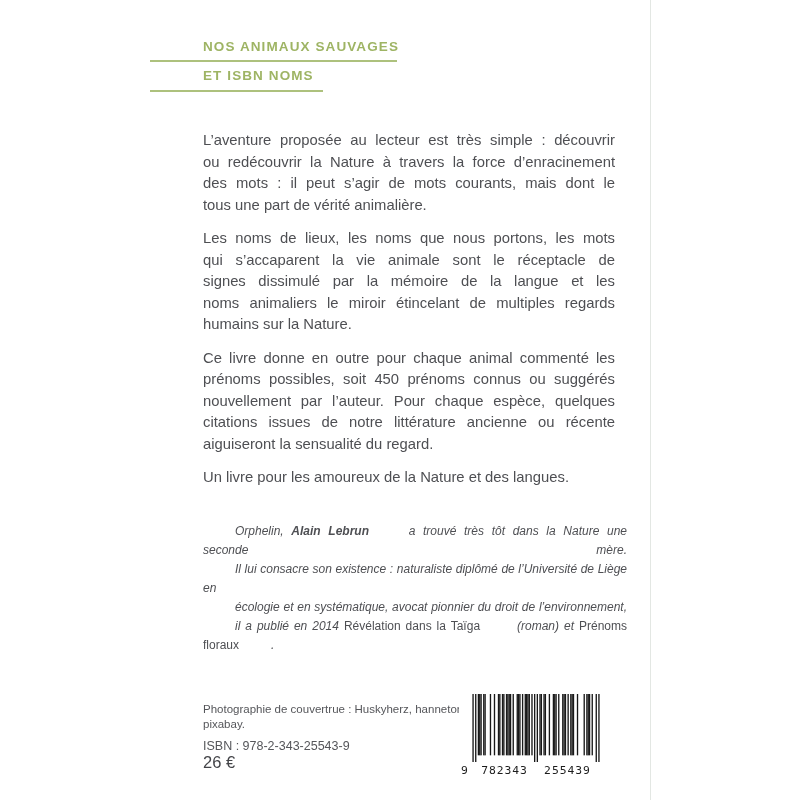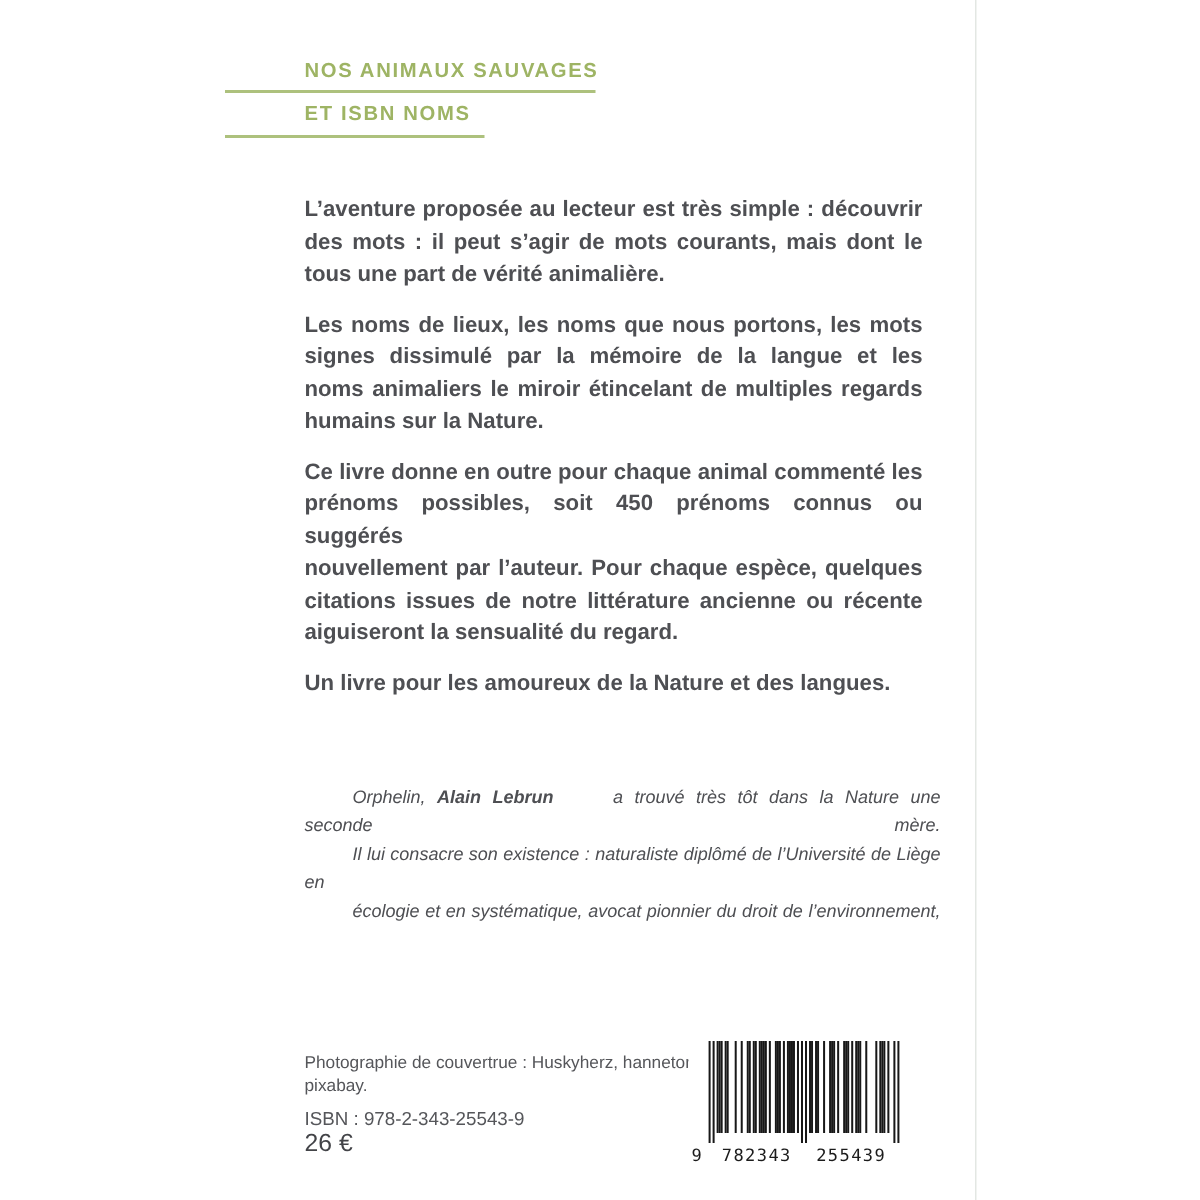--- a/index.html
+++ b/index.html
@@ -9,21 +9,21 @@
   }
   .edge-line{position:absolute;left:650px;top:0;width:1px;height:800px;background:#e3e7e3;}
   .title{position:absolute;left:203px;font-weight:bold;font-size:13.5px;
     letter-spacing:1.1px;color:#9eb464;white-space:nowrap;}
   .t1{top:39px;}
   .t2{top:68px;}
   .rule{position:absolute;height:2px;background:#adc17d;}
   .r1{left:150px;top:60px;width:247px;}
   .r2{left:150px;top:90px;width:173px;}
   .synopsis{position:absolute;left:203px;top:130px;width:412px;
-    font-size:14.8px;line-height:21.5px;color:#4e4f53;font-weight:bold;}
+    font-size:14.8px;line-height:21.5px;color:#4e4f53;}
   .para{margin:0 0 12px 0;}
   .jline{text-align:justify;text-align-last:justify;}
   .jline.lastline{text-align-last:left;}
   .bio{position:absolute;left:203px;top:522px;width:424px;
     font-size:12px;line-height:19px;color:#4e4f53;}
   .seg-italic{font-style:italic;margin-left:32px;}
   .seg-bold-italic{font-style:italic;font-weight:bold;}
   .seg-roman{font-style:normal;}
   .credit{position:absolute;left:203px;top:702px;width:276px;
     font-size:11.5px;line-height:14.5px;color:#55565a;}
@@ -39,45 +39,48 @@
   <div class="edge-line"></div>
 
   <div class="title t1">NOS ANIMAUX SAUVAGES</div>
   <div class="rule r1"></div>
   <div class="title t2">ET ISBN NOMS</div>
   <div class="rule r2"></div>
 
   <div class="synopsis" id="synopsis">
       <div class="para">
         <div class="jline">L’aventure proposée au lecteur est très simple : découvrir</div>
+        <div class="jline">ou redécouvrir la Nature à travers la force d’enracinement</div>
         <div class="jline">des mots : il peut s’agir de mots courants, mais dont le</div>
         <div class="jline lastline">tous une part de vérité animalière.</div>
       </div>
       <div class="para">
         <div class="jline">Les noms de lieux, les noms que nous portons, les mots</div>
+        <div class="jline">qui s’accaparent la vie animale sont le réceptacle de</div>
         <div class="jline">signes dissimulé par la mémoire de la langue et les</div>
         <div class="jline">noms animaliers le miroir étincelant de multiples regards</div>
         <div class="jline lastline">humains sur la Nature.</div>
       </div>
       <div class="para">
         <div class="jline">Ce livre donne en outre pour chaque animal commenté les</div>
         <div class="jline">prénoms possibles, soit 450 prénoms connus ou suggérés</div>
         <div class="jline">nouvellement par l’auteur. Pour chaque espèce, quelques</div>
         <div class="jline">citations issues de notre littérature ancienne ou récente</div>
         <div class="jline lastline">aiguiseront la sensualité du regard.</div>
       </div>
       <div class="para">
         <div class="jline lastline">Un livre pour les amoureux de la Nature et des langues.</div>
       </div>
     </div>
 
   <div class="bio" id="bio">
       <div class="jline"><span class="seg-italic">Orphelin, </span><span class="seg-bold-italic">Alain Lebrun</span><span class="seg-italic"> a trouvé très tôt dans la Nature une seconde mère.</span></div>
       <div class="jline"><span class="seg-italic">Il lui consacre son existence : naturaliste diplômé de l’Université de Liège en</span></div>
       <div class="jline"><span class="seg-italic">écologie et en systématique, avocat pionnier du droit de l’environnement,</span></div>
+      <div class="jline lastline"><span class="seg-italic">il a publié en 2014 </span><span class="seg-roman">Révélation dans la Taïga</span><span class="seg-italic"> (roman) et </span><span class="seg-roman">Prénoms floraux</span><span class="seg-italic">.</span></div>
     </div>
 
   <div class="credit">Photographie de couvertrue : Huskyherz, hanneton, pixabay.</div>
   <div class="isbn">ISBN : 978-2-343-25543-9</div>
   <div class="price">26 €</div>
 
   <div class="barcode">
     <svg id="barcode-svg" viewBox="0 0 115 63" width="154" height="84" preserveAspectRatio="none">
         <rect x="10" y="0" width="1" height="51" fill="#181818"></rect>
         <rect x="12" y="0" width="1" height="51" fill="#181818"></rect>

